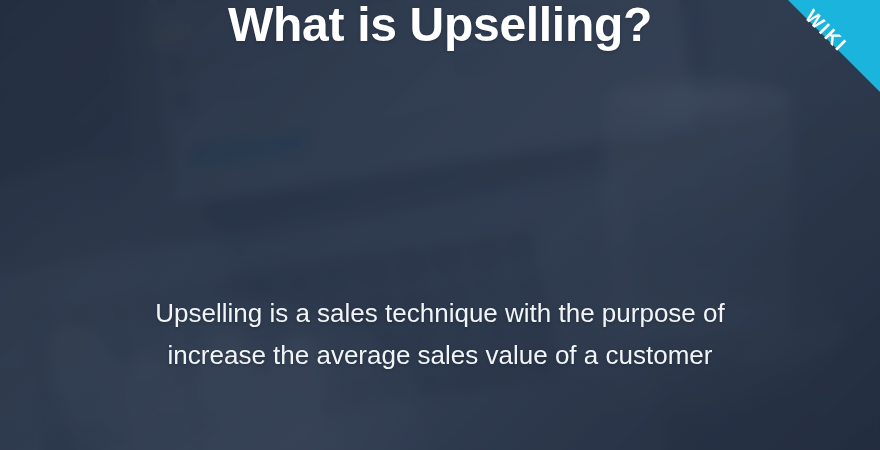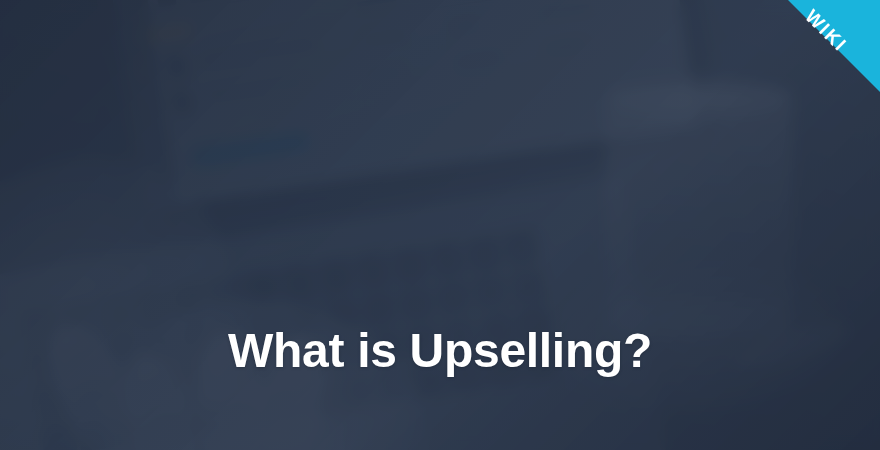--- a/index.html
+++ b/index.html
@@ -212,21 +212,21 @@
     font-family:"Liberation Sans", sans-serif;
   }
 
   
   .content{
     position:absolute; inset:0;
     z-index:5;
     display:flex;
     flex-direction:column;
     align-items:center;
-    justify-content:flex-end;
+    justify-content:space-between;
     padding-bottom:74px;
   }
   .title{
     color:#ffffff;
     font-size:48px;
     font-weight:bold;
     letter-spacing:-0.3px;
     line-height:1.05;
     text-align:center;
     text-shadow:0 1px 3px rgba(20,28,40,.35);
@@ -371,15 +371,19 @@
 
   <div class="overlay"></div>
   <div class="overlay2"></div>
 
   <div class="ribbon"></div>
   <div class="ribbon-label">WIKI</div>
 
   <div class="content">
     <h1 class="title">What is Upselling?</h1>
 
+    <p class="subtitle">
+      <span>Upselling is a sales technique with the purpose of</span>
+      <span>increase the average sales value of a customer</span>
+    </p>
   </div>
 
 </div>
 
 </body></html>

